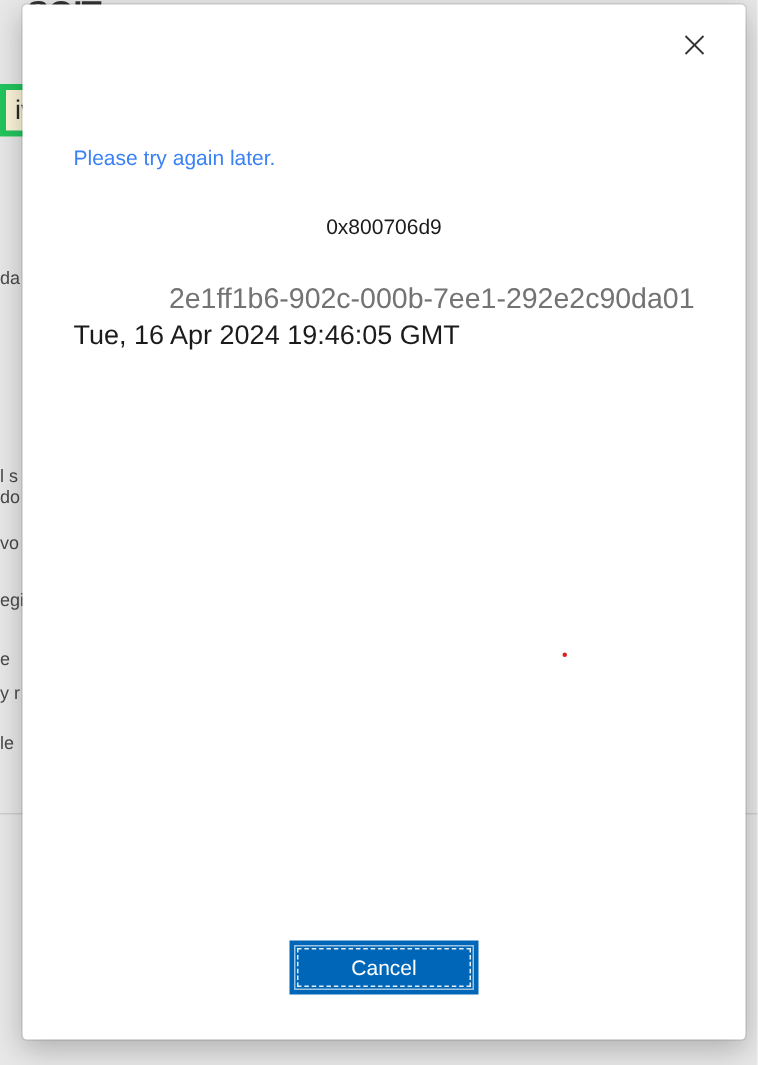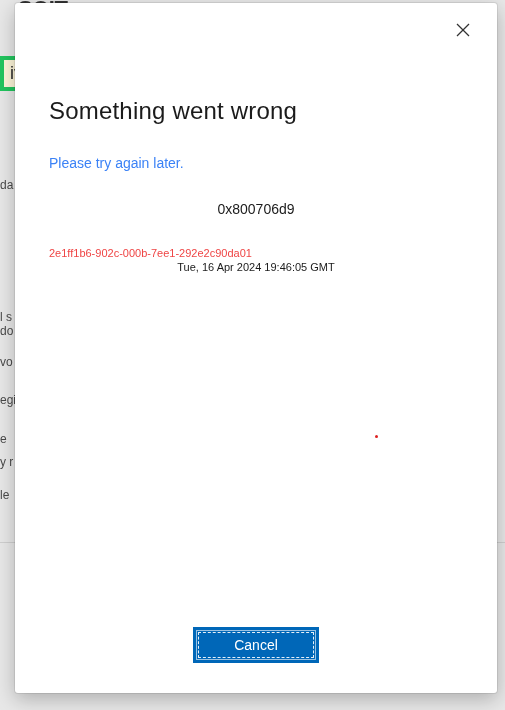--- a/index.html
+++ b/index.html
@@ -115,28 +115,28 @@
     }
     .feedback-link {
       font-size: 14px;
       color: #0067b8;
       text-decoration: none;
       cursor: pointer;
       display: inline-block;
       margin-bottom: 34px;
     }
     .session-id {
-      font-size: 11px;
-      color: #ef4444;
+      font-size: 19px;
+      color: #737373;
       margin-bottom: 2px;
+      text-align: right;
     }
     .timestamp {
-      font-size: 11px;
-      color: #1b1b1b;
-      text-align: center;
+      font-size: 18px;
+      color: #1b1b1b;
     }
     .dialog-footer {
       padding: 0 34px 32px 34px;
       display: flex;
       justify-content: center;
     }
     .cancel-btn {
       background: #0067b8;
       color: #ffffff;
       border: 1px dashed #ffffff;
@@ -192,21 +192,20 @@
   <button class="close-btn">
     <span>
       <svg viewBox="0 0 14 14" stroke="#333" stroke-width="1.2" fill="none">
         <line x1="1" y1="1" x2="13" y2="13"></line>
         <line x1="13" y1="1" x2="1" y2="13"></line>
       </svg>
     </span>
   </button>
 
   <div class="dialog-content">
-    <h1 class="dialog-title">Something went wrong</h1>
     <p class="dialog-msg">Please try again later.</p>
     <p class="error-code">0x800706d9</p>
     <p class="session-id">2e1ff1b6-902c-000b-7ee1-292e2c90da01</p>
     <p class="timestamp">Tue, 16 Apr 2024 19:46:05 GMT</p>
   </div>
 
   <div class="red-dot"></div>
 
   <div class="dialog-footer">
     <button class="cancel-btn">Cancel</button>

